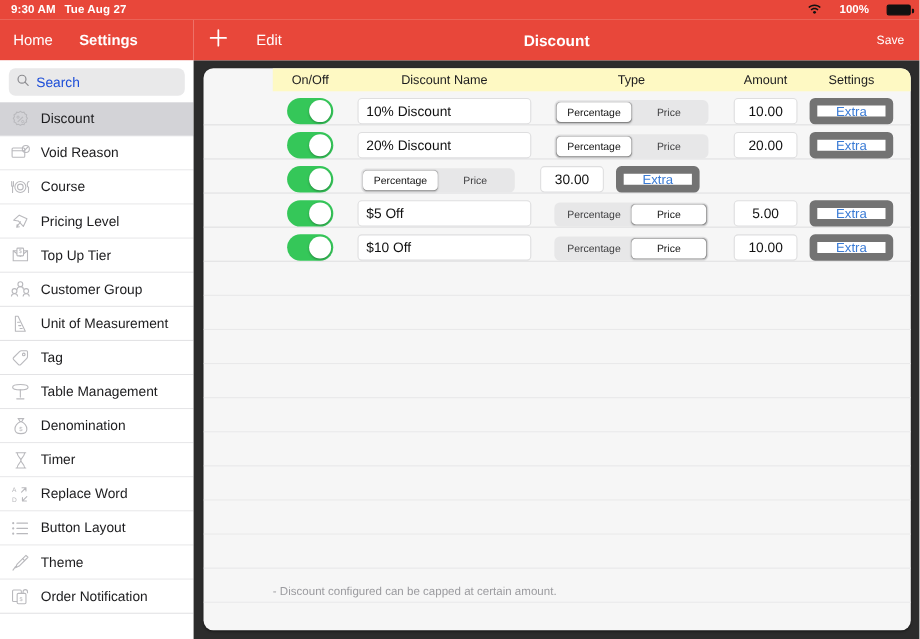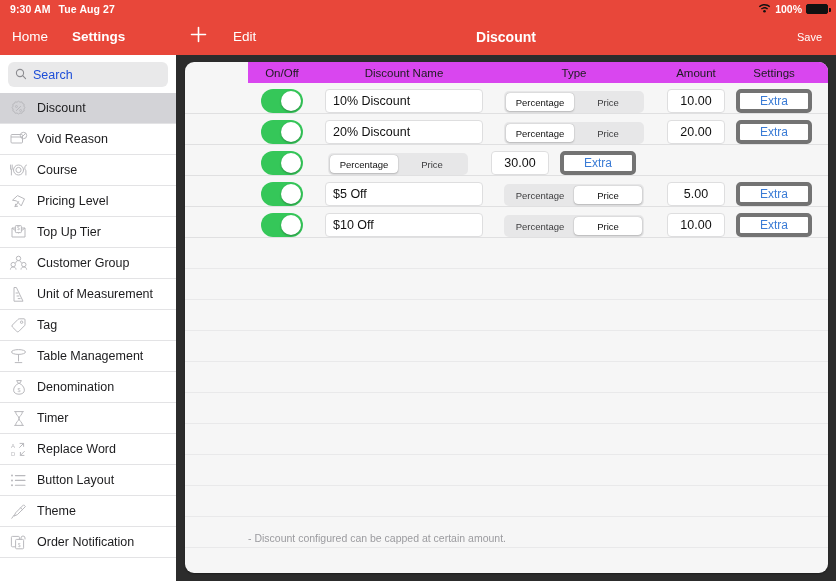--- a/index.html
+++ b/index.html
@@ -15,21 +15,21 @@
   
   .statusbar {
     position: absolute; left: 0; top: 0; width: 836px; height: 18px;
     background: #e8473a; color: #ffffff;
     font-size: 10.5px; font-weight: bold;
     display: flex; align-items: center;
   }
   .status-left { margin-left: 10px; display: flex; gap: 8px; letter-spacing: 0.1px;}
   .status-right {
     position: absolute; right: 8px; top: 0; height: 18px;
-    display: flex; align-items: center; gap: 4px;
+    display: flex; align-items: center; gap: 16px;
   }
   .wifi-icon { display:block; }
   .batt-pct { font-size: 10.5px; font-weight: bold; }
   .batt {
     width: 22px; height: 10px; border: 1.2px solid #111; border-radius: 2px;
     position: relative; background: #111;
   }
   .batt:after {
     content:""; position:absolute; right:-3.5px; top:3px;
     width:2px; height:4px; background:#111; border-radius:0 1px 1px 0;
@@ -104,21 +104,21 @@
     background: #f6f6f6;
     border-radius: 9px;
     overflow: hidden;
     position: relative;
     box-shadow: 0 1px 2px rgba(0,0,0,0.35);
   }
 
   
   .thead {
     position: absolute; left: 63px; top: 0; right: 0; height: 21px;
-    background: #d946ef;
+    background: #fef9c3;
     display: flex; align-items: center;
     font-size: 11.5px; color: #1c1c1e; font-weight: normal;
   }
   .th { text-align: center; }
   .th-onoff   { width: 68px; }
   .th-name    { width: 176px; }
   .th-type    { width: 164px; }
   .th-amount  { width: 80px; }
   .th-settings{ width: 76px; }
 
@@ -175,21 +175,21 @@
   .amount {
     width: 58px; height: 24px; background: #fff;
     border: 1px solid #dededf; border-radius: 4px;
     display: flex; align-items: center; justify-content: center;
     font-size: 12.5px; color: #111;
   }
 
   
   .extra {
     width: 80px; height: 24px; background: #fff;
-    border: 4px solid #737373; border-radius: 5px;
+    border: 7px solid #737373; border-radius: 5px;
     display: flex; align-items: center; justify-content: center;
     font-size: 12px; color: #3a7bd5;
   }
 
   .footnote {
     position: absolute; left: 63px; bottom: 29px;
     font-size: 10.5px; color: #9b9b9f;
   }
 </style>
 </head>

